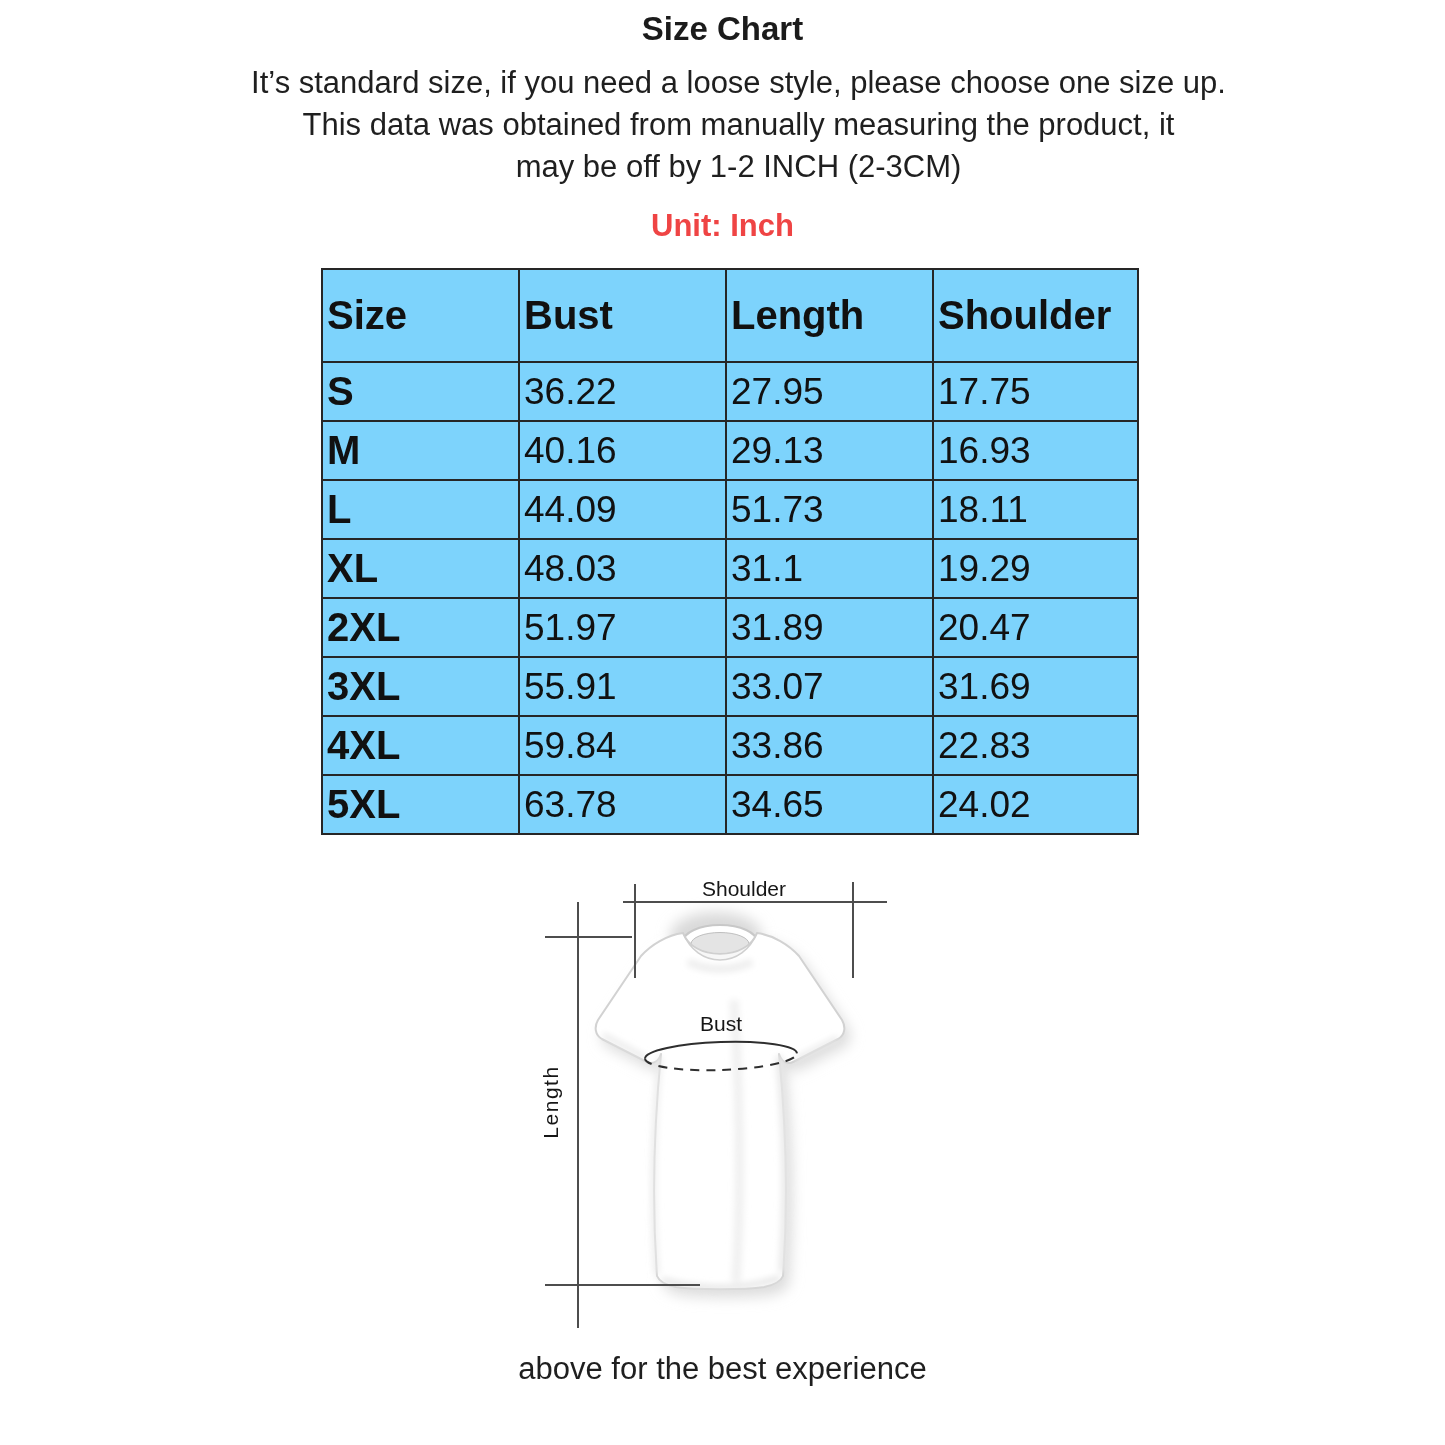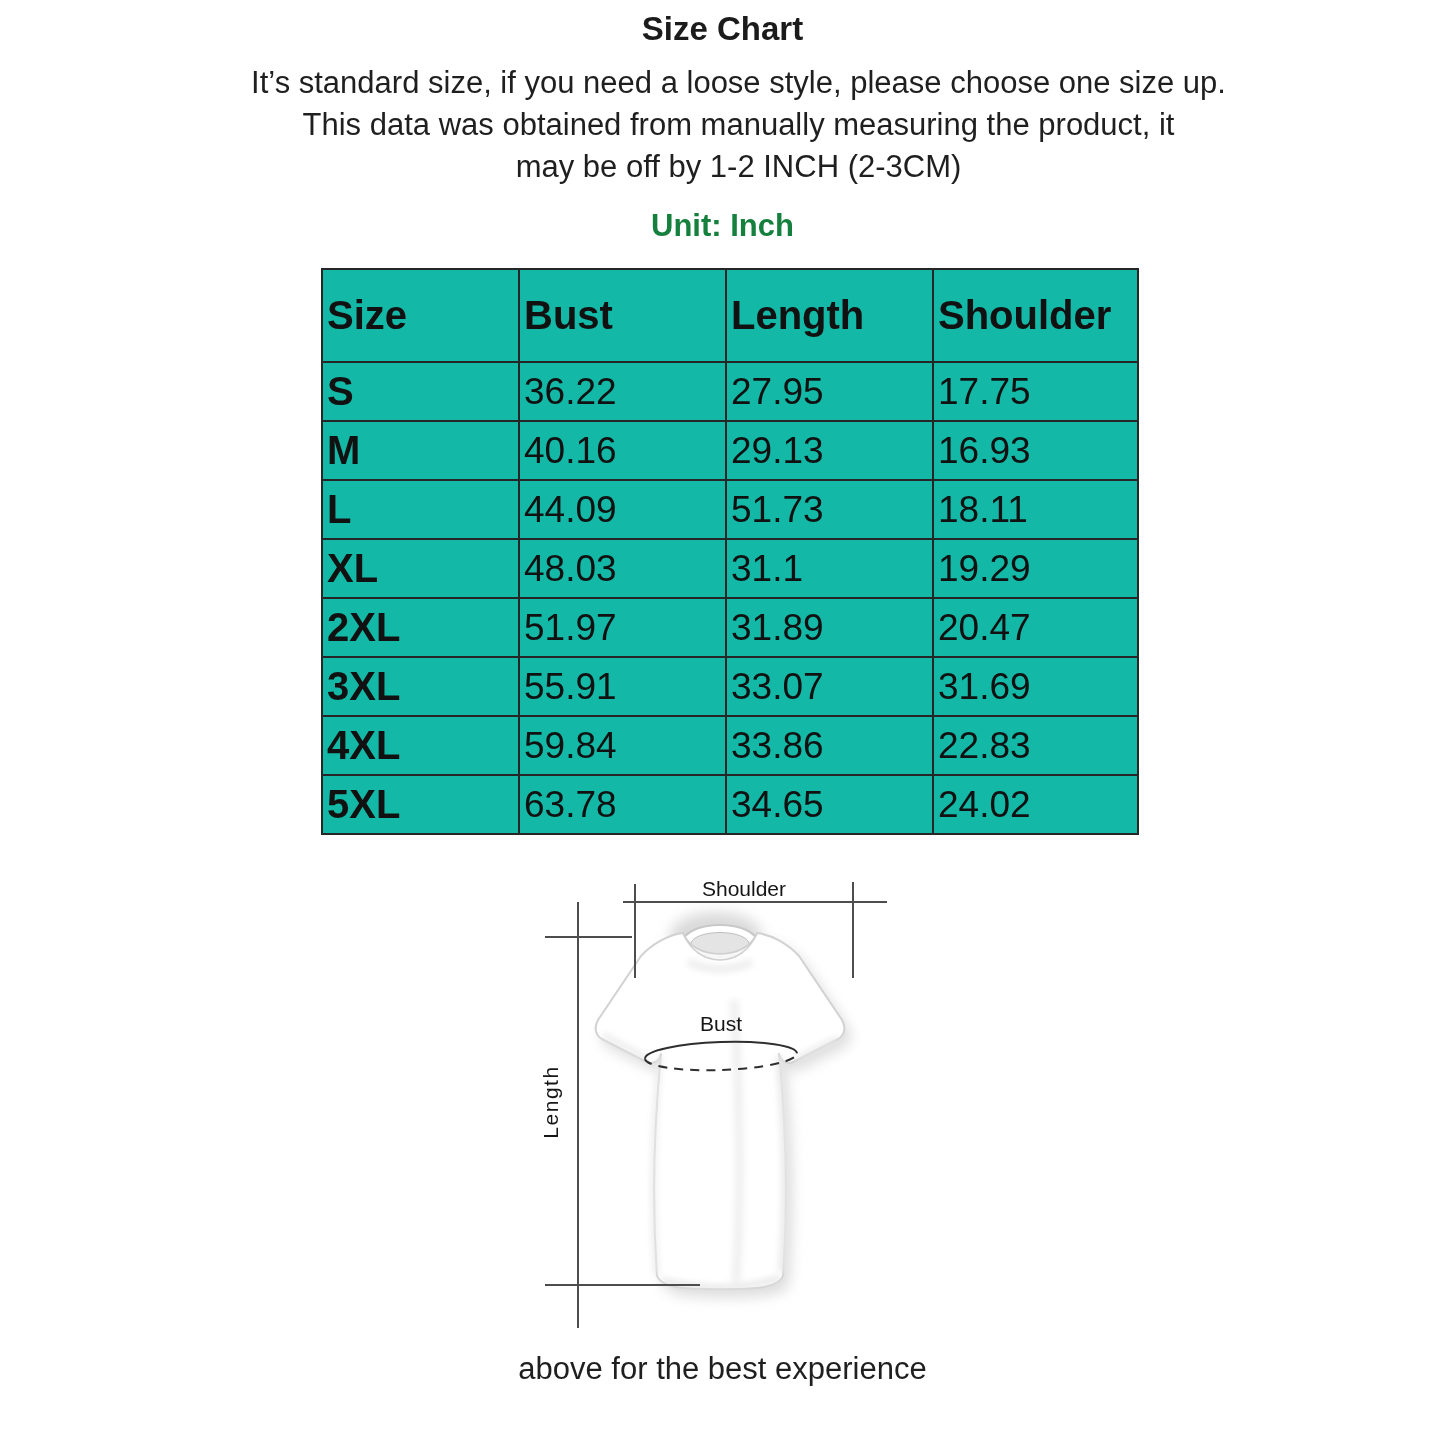--- a/index.html
+++ b/index.html
@@ -13,25 +13,25 @@
     position:absolute;top:9px;left:0;width:100%;text-align:center;
     font-size:33px;font-weight:800;line-height:40px;color:#1b1b1b;
   }
   .desc{
     position:absolute;top:62px;left:0;width:100%;text-align:center;
     font-size:31px;line-height:42px;font-weight:500;color:#1f1f1f;
   }
   .desc .line{display:block;padding-left:32px;}
   .unit{
     position:absolute;top:205px;left:0;width:100%;text-align:center;
-    font-size:31px;font-weight:800;line-height:42px;color:#15803d;
+    font-size:31px;font-weight:800;line-height:42px;color:#ef4444;
   }
   table.size-table{
     position:absolute;left:321px;top:268px;width:816px;
-    border-collapse:collapse;table-layout:fixed;background:#14b8a6;
+    border-collapse:collapse;table-layout:fixed;background:#7dd3fc;
   }
   .size-table th,.size-table td{
     border:2px solid #262626;text-align:left;vertical-align:middle;
     padding:0 0 0 4px;white-space:nowrap;overflow:hidden;color:#111;
   }
   .size-table th{height:91px;font-size:40px;font-weight:800;}
   .size-table td{height:57px;font-size:37px;font-weight:500;}
   .size-table td.size-col{font-size:40px;font-weight:800;}
   .diagram{position:absolute;left:500px;top:860px;}
   .diagram text{

